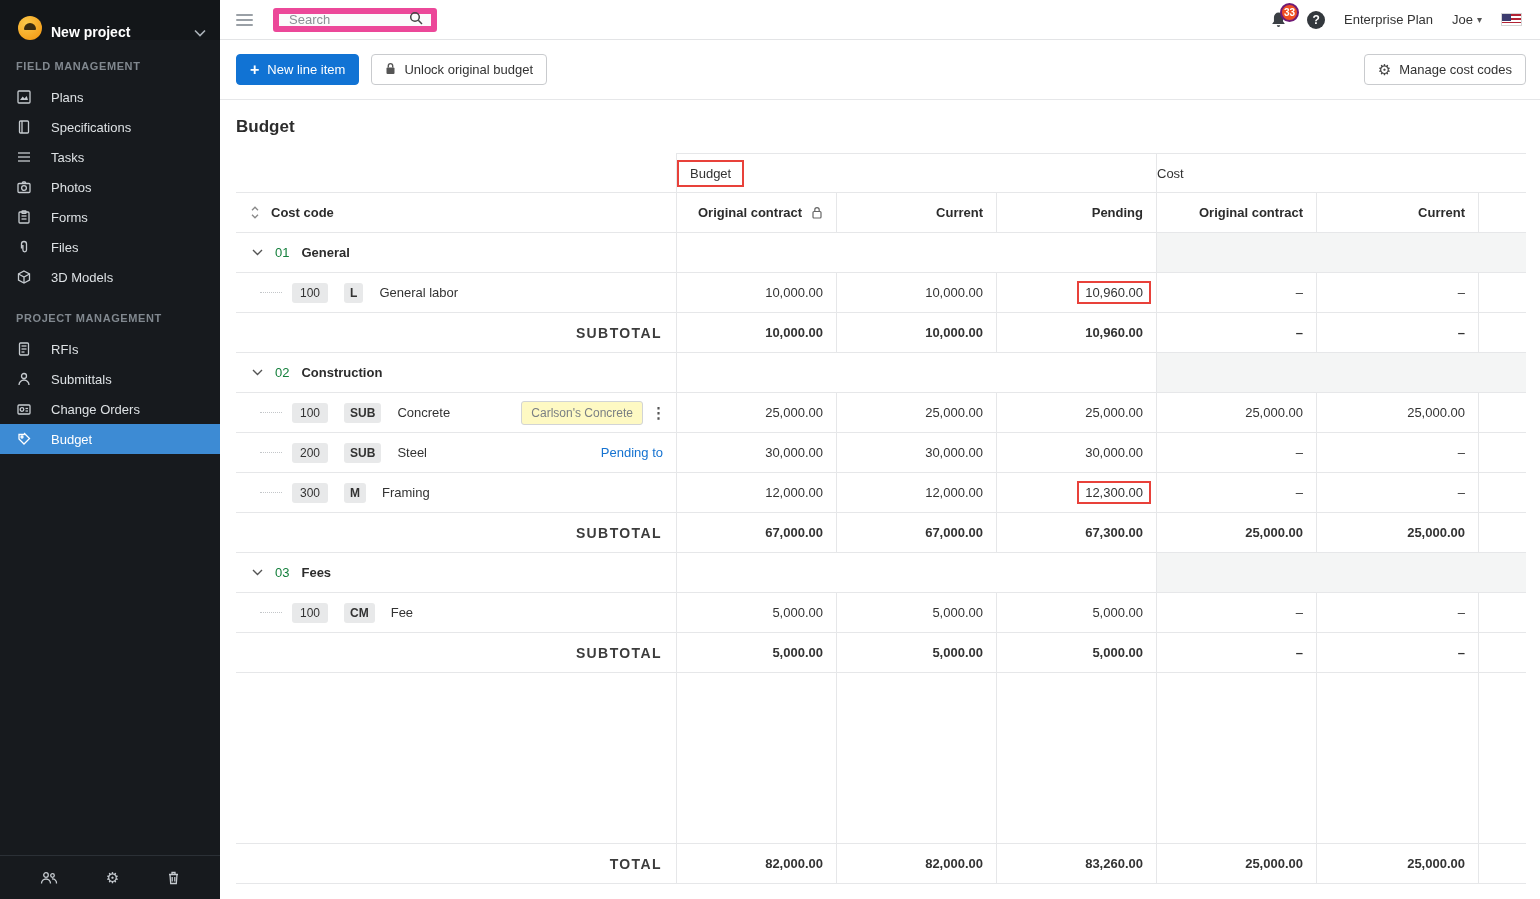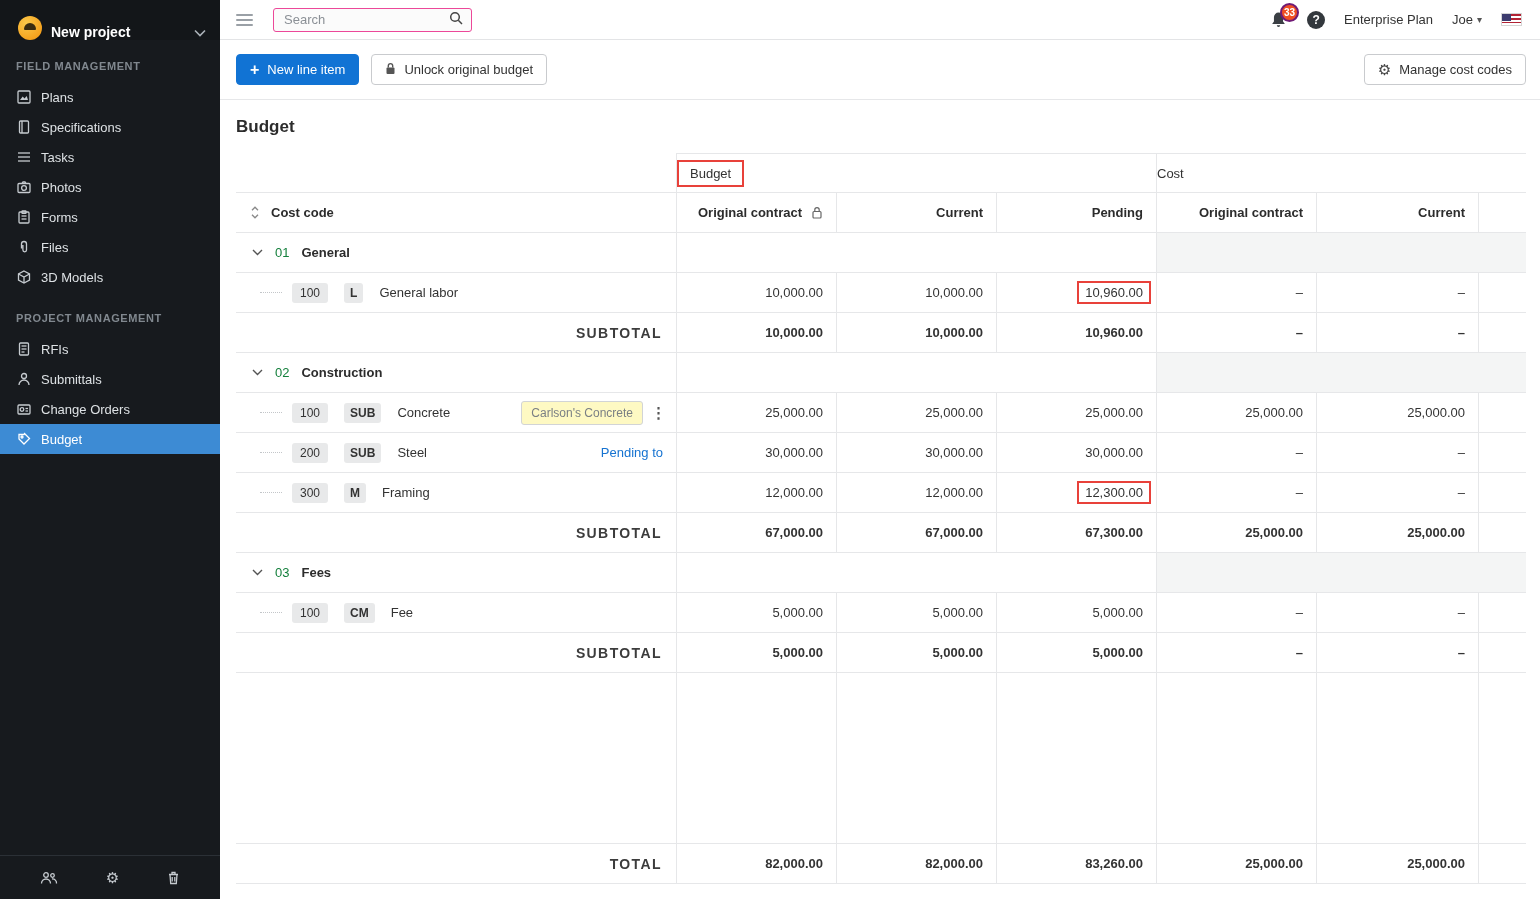--- a/index.html
+++ b/index.html
@@ -9,33 +9,33 @@
     font-family:"Liberation Sans", sans-serif; font-size:13px; color:#333; background:#fff;
   }
   
   .sidebar { position:absolute; left:0; top:0; width:220px; height:899px; background:#171a1e; }
   .sb-header { height:40px; display:flex; align-items:flex-end; padding:0 14px 0 18px; gap:9px; background:#131619; }
   .logo { width:24px; height:24px; border-radius:50%; background:radial-gradient(circle at 35% 30%, #fcc94a, #f2930d); position:relative; flex:0 0 auto; }
   .logo::after { content:""; position:absolute; left:6px; top:7px; width:12px; height:7px; border-radius:6px 6px 1px 1px; background:#3a2c10; }
   .sb-project { color:#fff; font-weight:bold; font-size:14px; flex:1; }
   .sb-chev { color:#aab1b7; }
   .sb-section { color:#81888f; font-size:11px; font-weight:bold; letter-spacing:.6px; padding:20px 16px 10px 16px; }
-  .nav-item { height:30px; display:flex; align-items:center; gap:9px; padding:0 16px; color:#dde1e4; cursor:pointer; }
+  .nav-item { height:30px; display:flex; align-items:center; gap:19px; padding:0 16px; color:#dde1e4; cursor:pointer; }
   .nav-item.selected { background:#3d8bd4; color:#fff; }
   .nav-ic { width:16px; height:16px; display:flex; align-items:center; justify-content:center; flex:0 0 auto; }
   .nav-ic svg { stroke:#c6cbd0; fill:none; stroke-width:1.3; }
   .nav-ic .fillic { fill:#c6cbd0; stroke:none; }
   .sb-footer { position:absolute; left:0; right:0; bottom:0; height:44px; border-top:1px solid #2b3036; display:flex; align-items:center; justify-content:space-between; padding:0 40px; }
   .sb-footer .fico { color:#c6cbd0; font-size:15px; cursor:pointer; display:flex; align-items:center; }
   .sb-footer svg { stroke:#c6cbd0; fill:none; stroke-width:1.3; }
   
   .topbar { position:absolute; left:220px; top:0; right:0; height:40px; background:#fff; border-bottom:1px solid #e3e4e6; display:flex; align-items:center; padding:0 18px 0 16px; gap:20px; }
   .hamburger { width:17px; display:flex; flex-direction:column; gap:3px; cursor:pointer; }
   .hamburger i { display:block; height:2px; background:#9aa0a6; border-radius:1px; }
-  .search-box { width:199px; height:24px; background:#fbfbfb; border:1px solid #ec4899; border-radius:3px; display:flex; align-items:center; padding:0 8px; gap:6px; }
+  .search-box { width:164px; height:24px; background:#fbfbfb; border:6px solid #ec4899; border-radius:3px; display:flex; align-items:center; padding:0 8px; gap:6px; }
   .search-box input { border:none; outline:none; background:transparent; flex:1; font-size:13px; font-family:inherit; color:#333; min-width:0; }
   .search-box input::placeholder { color:#8b9096; }
   .tb-right { margin-left:auto; display:flex; align-items:center; gap:19px; }
   .bell-wrap { position:relative; cursor:pointer; width:18px; height:18px; }
   .badge { position:absolute; top:-8px; right:-11px; min-width:19px; height:19px; background:#f04f23; border:2px solid #701a75; color:#fff; border-radius:50%; font-size:10px; font-weight:bold; display:flex; align-items:center; justify-content:center; }
   .help-circle { width:18px; height:18px; border-radius:50%; background:#33383d; color:#fff; font-size:12px; font-weight:bold; display:flex; align-items:center; justify-content:center; cursor:pointer; }
   .plan-label { color:#333; }
   .user-menu { color:#333; cursor:pointer; display:flex; align-items:center; gap:4px; }
   .caret { font-size:10px; color:#555; }
   .flag { width:21px; height:13px; position:relative; background:repeating-linear-gradient(to bottom, #b22234 0 1.9px, #fff 1.9px 3.8px); border:1px solid #d5d5d5; cursor:pointer; }

